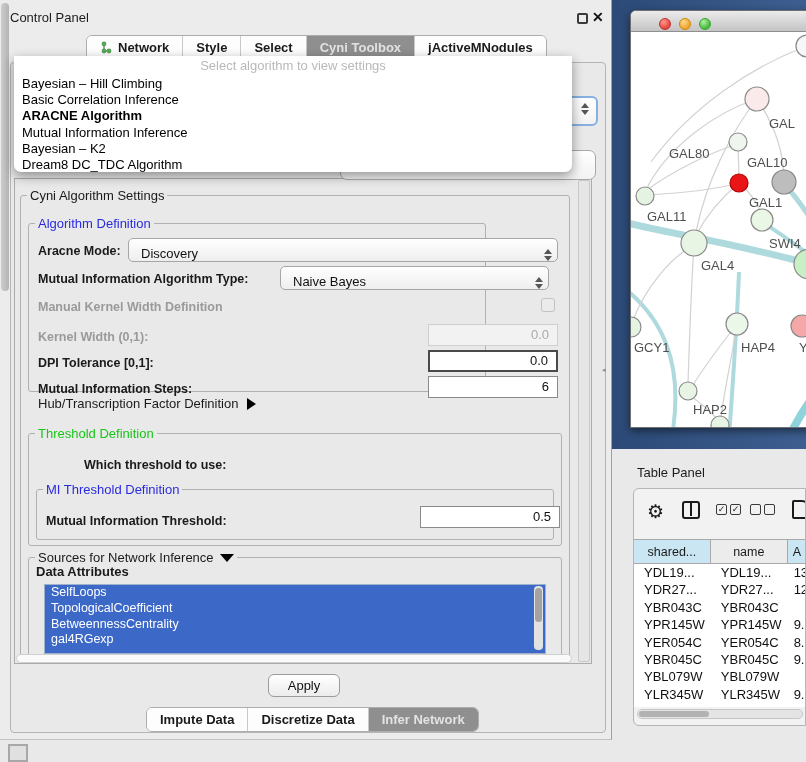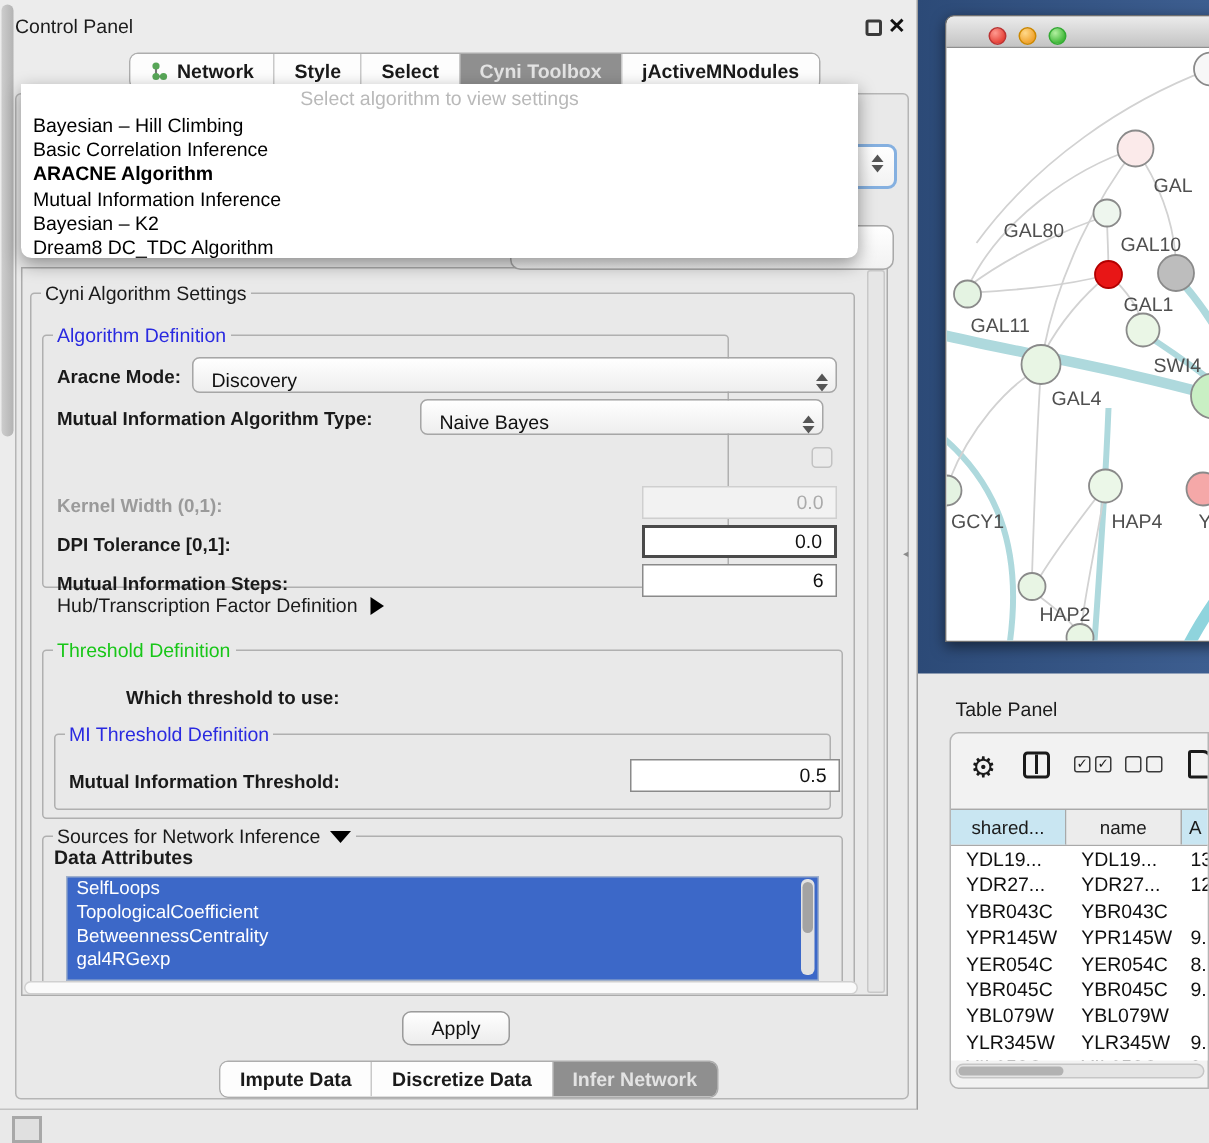--- a/index.html
+++ b/index.html
@@ -231,20 +231,21 @@
         </span>
     </div>
     <div class="lbl" style="left:38px; top:272px;">Mutual Information Algorithm Type:</div>
     <div class="combo" style="left:280px; top:266px; width:269px;">
       <span class="combo-text">Naive Bayes</span>
       <span class="stepper">
           <span class="tri-up"></span>
           <span class="tri-down"></span>
         </span>
     </div>
+    <div class="lbl disabled" style="left:38px; top:300px;">Manual Kernel Width Definition</div>
     <div class="checkbox" style="left:541px; top:298px;"></div>
     <div class="lbl disabled" style="left:38px; top:330px;">Kernel Width (0,1):</div>
     <div class="field disabled" style="left:428px; top:324px; width:130px;">0.0</div>
     <div class="lbl" style="left:38px; top:356px;">DPI Tolerance [0,1]:</div>
     <div class="field focus" style="left:428px; top:350px; width:130px;">0.0</div>
     <div class="lbl" style="left:38px; top:382px;">Mutual Information Steps:</div>
     <div class="field" style="left:428px; top:376px; width:130px;">6</div>
 
     <div id="hub-row"><span>Hub/Transcription Factor Definition</span><span class="arrow-right"></span></div>
 

